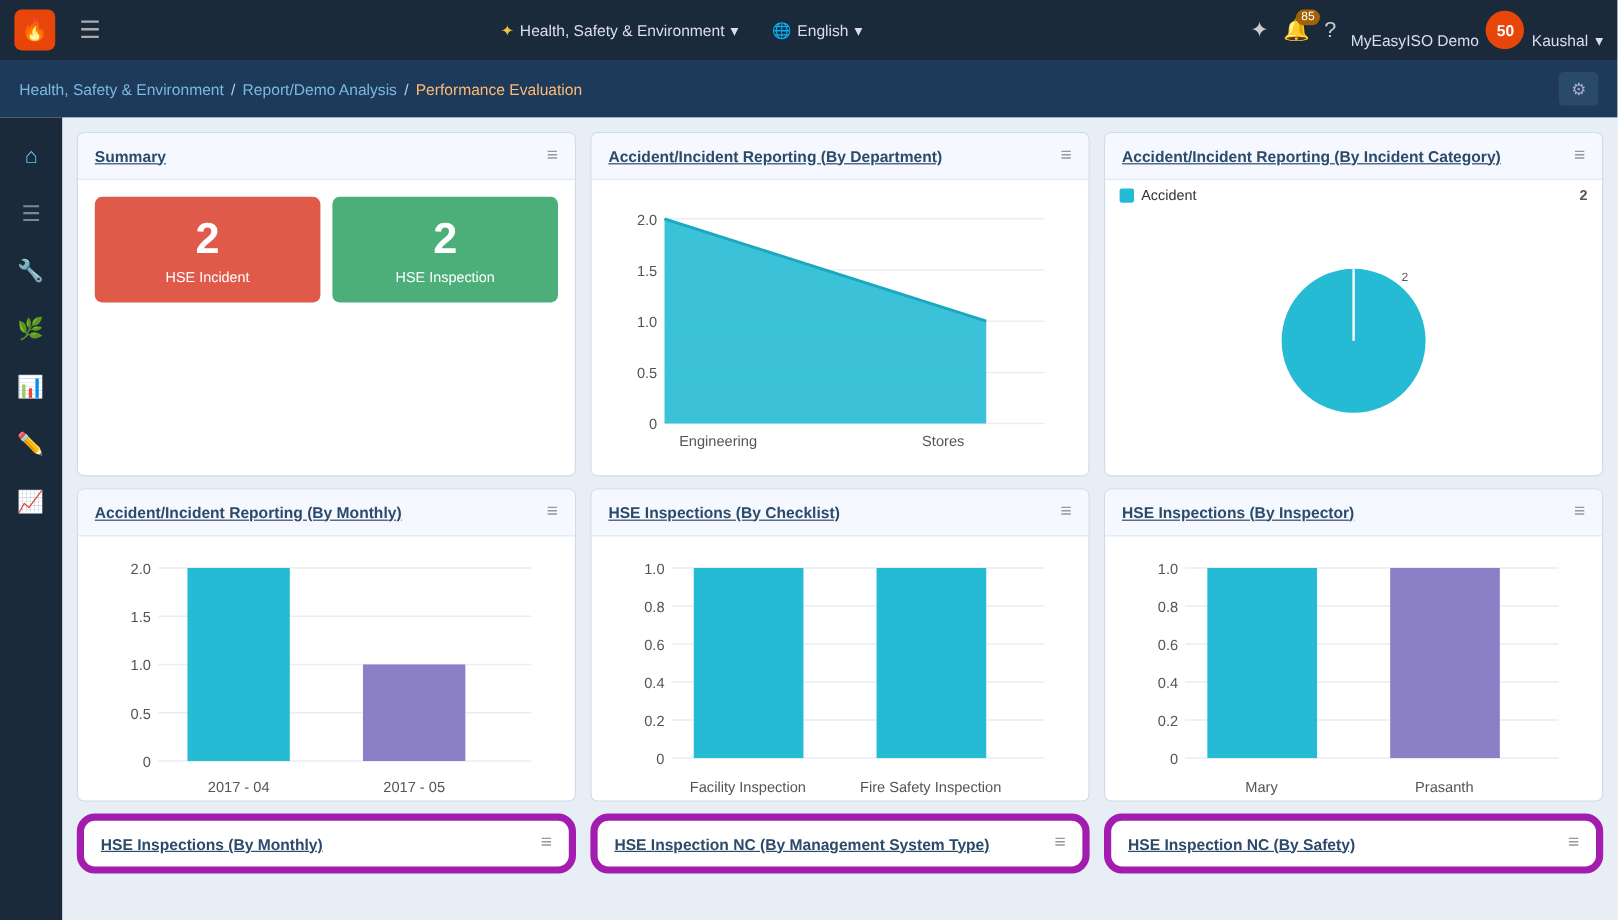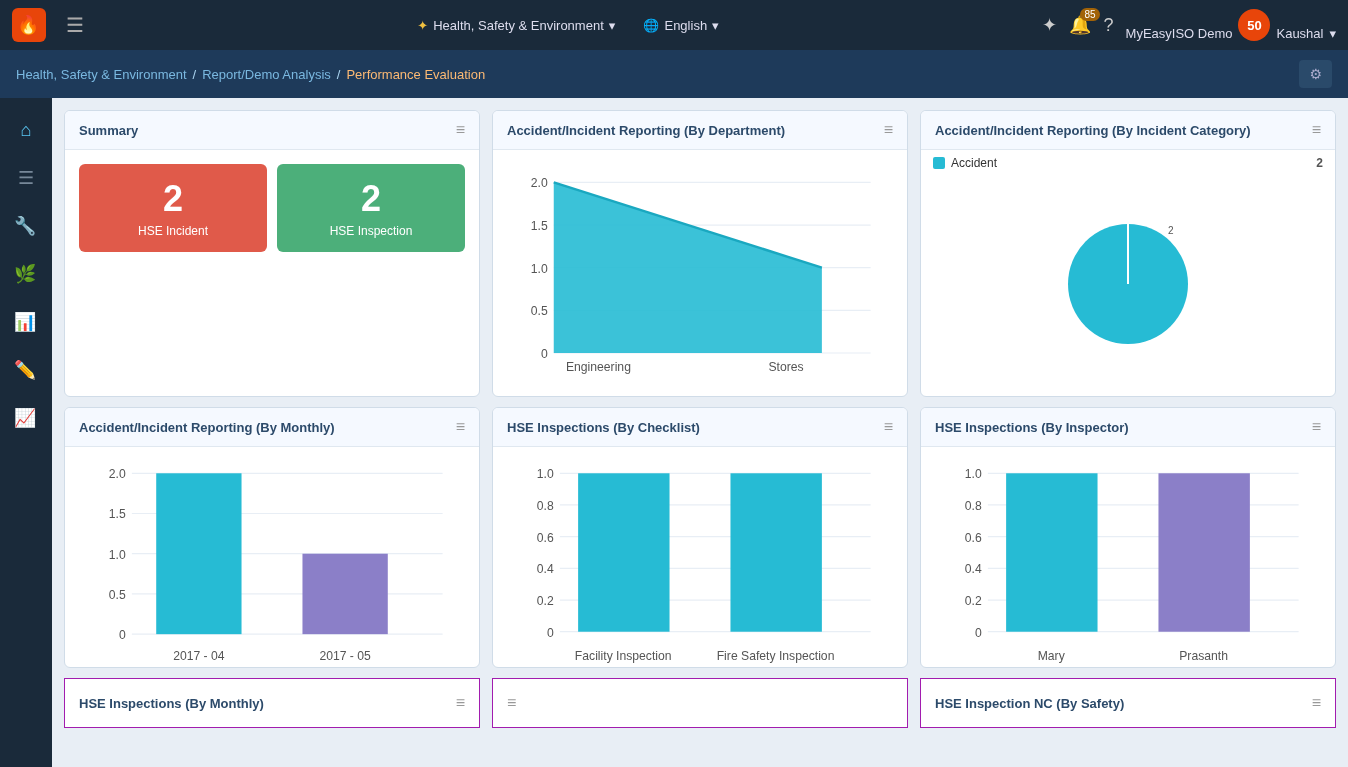--- a/index.html
+++ b/index.html
@@ -127,20 +127,21 @@
       align-items: center;
       justify-content: space-between;
       padding: 10px 14px;
       background: #f5f9ff;
       border-bottom: 1px solid #e0e8f0;
     }
     .card-title {
       font-size: 13px;
       font-weight: 600;
       color: #2c4a6a;
+      text-decoration: underline;
     }
     .card-menu-icon {
       color: #999; cursor: pointer; font-size: 16px;
     }
 
     
     .summary-boxes {
       display: flex; gap: 10px; padding: 14px;
     }
     .summary-box {
@@ -171,22 +172,22 @@
 
     
     .bottom-row {
       display: grid;
       grid-template-columns: repeat(3, 1fr);
       gap: 12px;
       margin-top: 0;
     }
     .card-partial {
       background: #fff;
-      border-radius: 0;
-      border: 1px solid #a21caf;
+      border-radius: 15px;
+      border: 6px solid #a21caf;
       height: 50px;
       display: flex; align-items: center; justify-content: space-between;
       padding: 13px 14px;
     }
   </style>
 </head>
 <body>
 
 <div class="navbar">
   <div class="navbar-brand">
@@ -438,20 +439,21 @@
     </div>
 
     <div style="height:10px;"></div>
 
     <div class="bottom-row">
       <div class="card-partial">
         <span class="card-title">HSE Inspections (By Monthly)</span>
         <span class="card-menu-icon">≡</span>
       </div>
       <div class="card-partial">
+        <span class="card-title">HSE Inspection NC (By Management System Type)</span>
         <span class="card-menu-icon">≡</span>
       </div>
       <div class="card-partial">
         <span class="card-title">HSE Inspection NC (By Safety)</span>
         <span class="card-menu-icon">≡</span>
       </div>
     </div>
 
   </div>
 </div>

